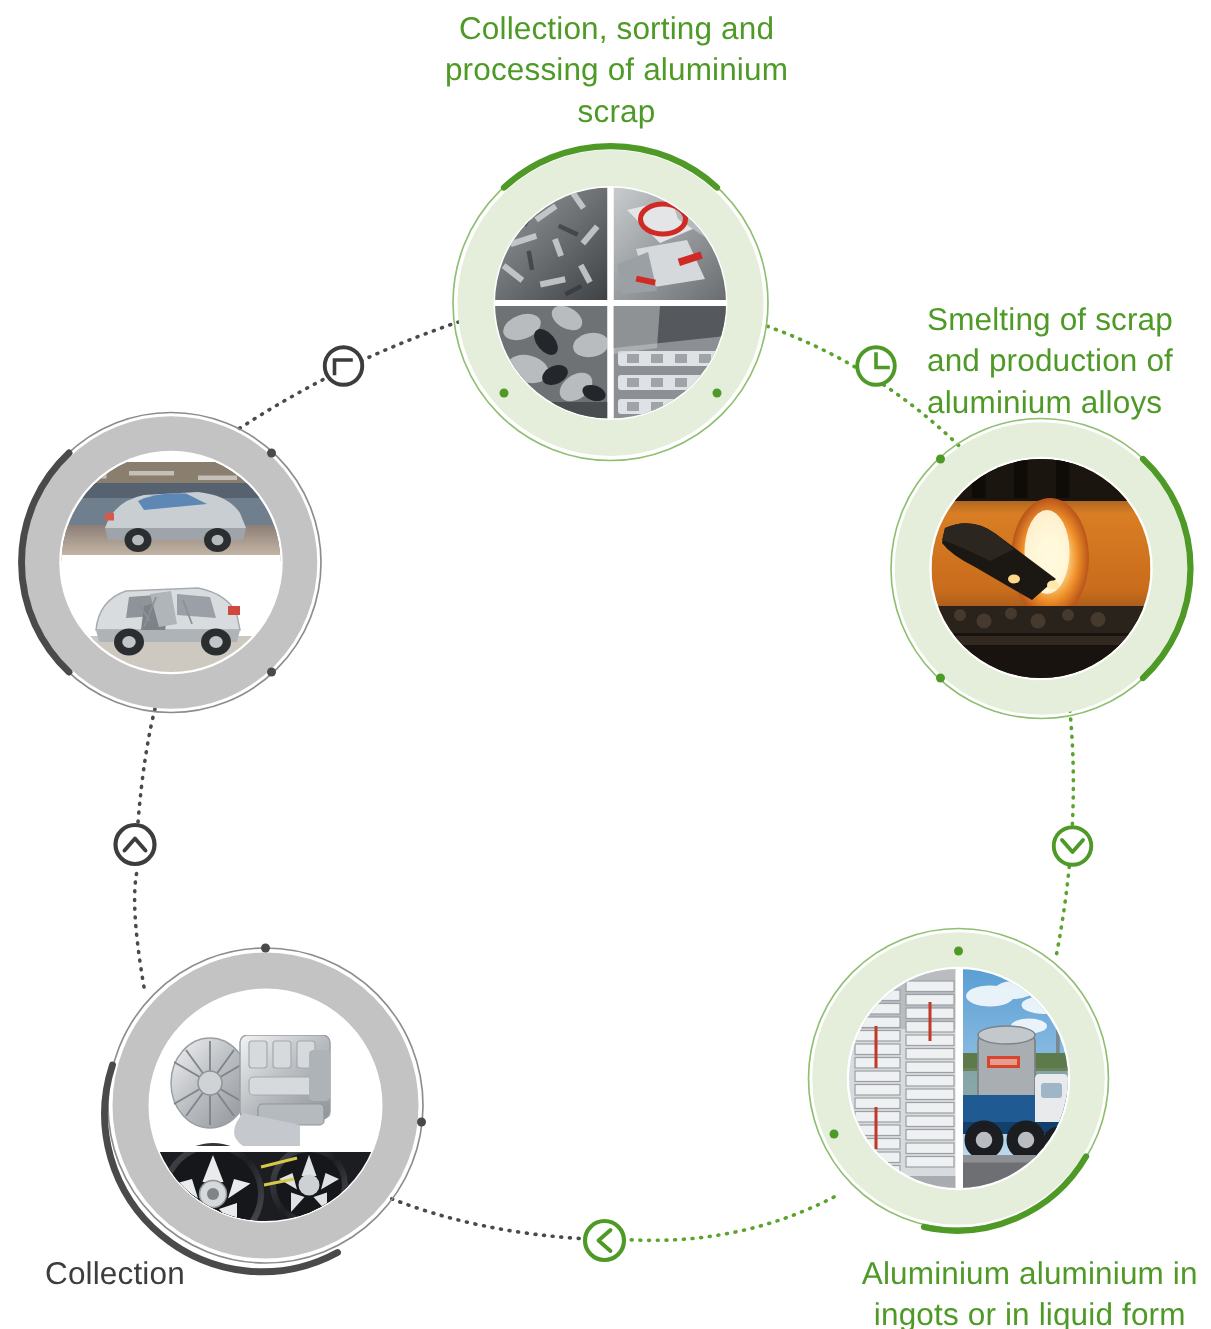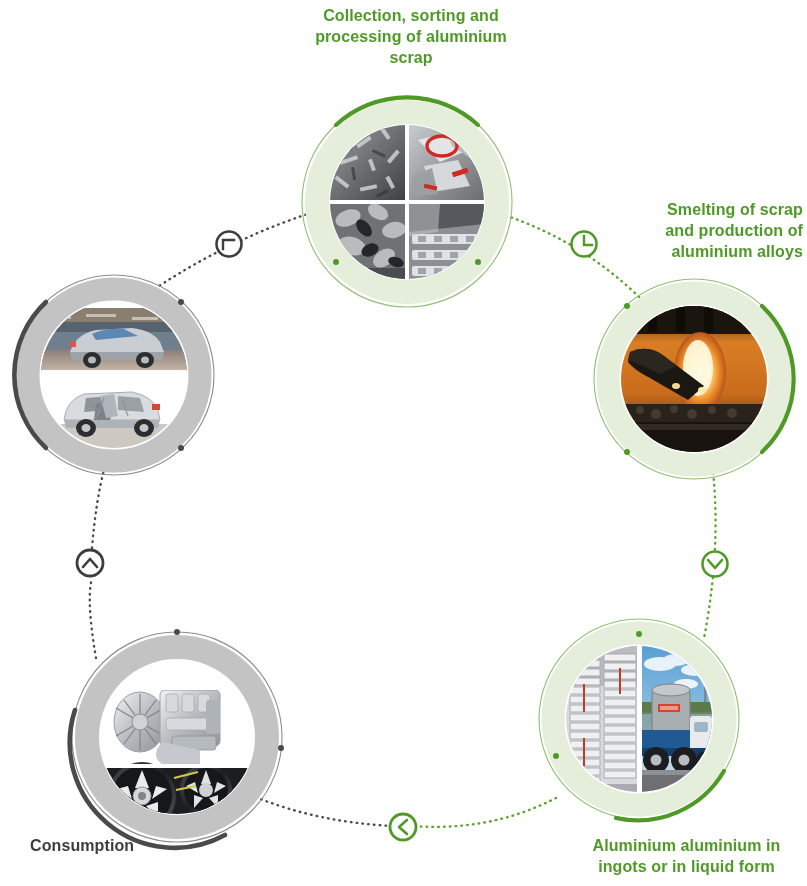--- a/index.html
+++ b/index.html
@@ -21,36 +21,36 @@
   svg.stage {
     position: absolute;
     left: 0;
     top: 0;
     width: 807px;
     height: 886px;
   }
   .label {
     position: absolute;
     font-family: "Liberation Sans", sans-serif;
-    font-weight: bold;
-    font-size: 16px;
+    font-weight: normal;
+    font-size: 21px;
     line-height: 1.3;
     letter-spacing: 0.1px;
     white-space: pre-line;
   }
   .label.green { color: #4f9a27; }
   .label.dark  { color: #3d3d3d; }
 
   #label-collection {
     left: 276px; top: 6px; width: 270px;
     text-align: center;
   }
   #label-smelting {
     left: 618px; top: 200px; width: 185px;
-    text-align: right;
+    text-align: left;
   }
   #label-ingots {
     left: 566px; top: 836px; width: 241px;
     text-align: center;
   }
   #label-production {
     left: 30px; top: 836px; width: 200px;
     text-align: left;
   }
   #label-consumption {
@@ -487,16 +487,16 @@
 processing of aluminium
 scrap</div>
 
   <div class="label green" id="label-smelting">Smelting of scrap
 and production of
 aluminium alloys</div>
 
   <div class="label green" id="label-ingots">Aluminium aluminium in
 ingots or in liquid form</div>
 
-  <div class="label dark" id="label-production">Consumption</div>
+  <div class="label dark" id="label-production">Collection</div>
 
 
 </div>
 
 </body></html>

